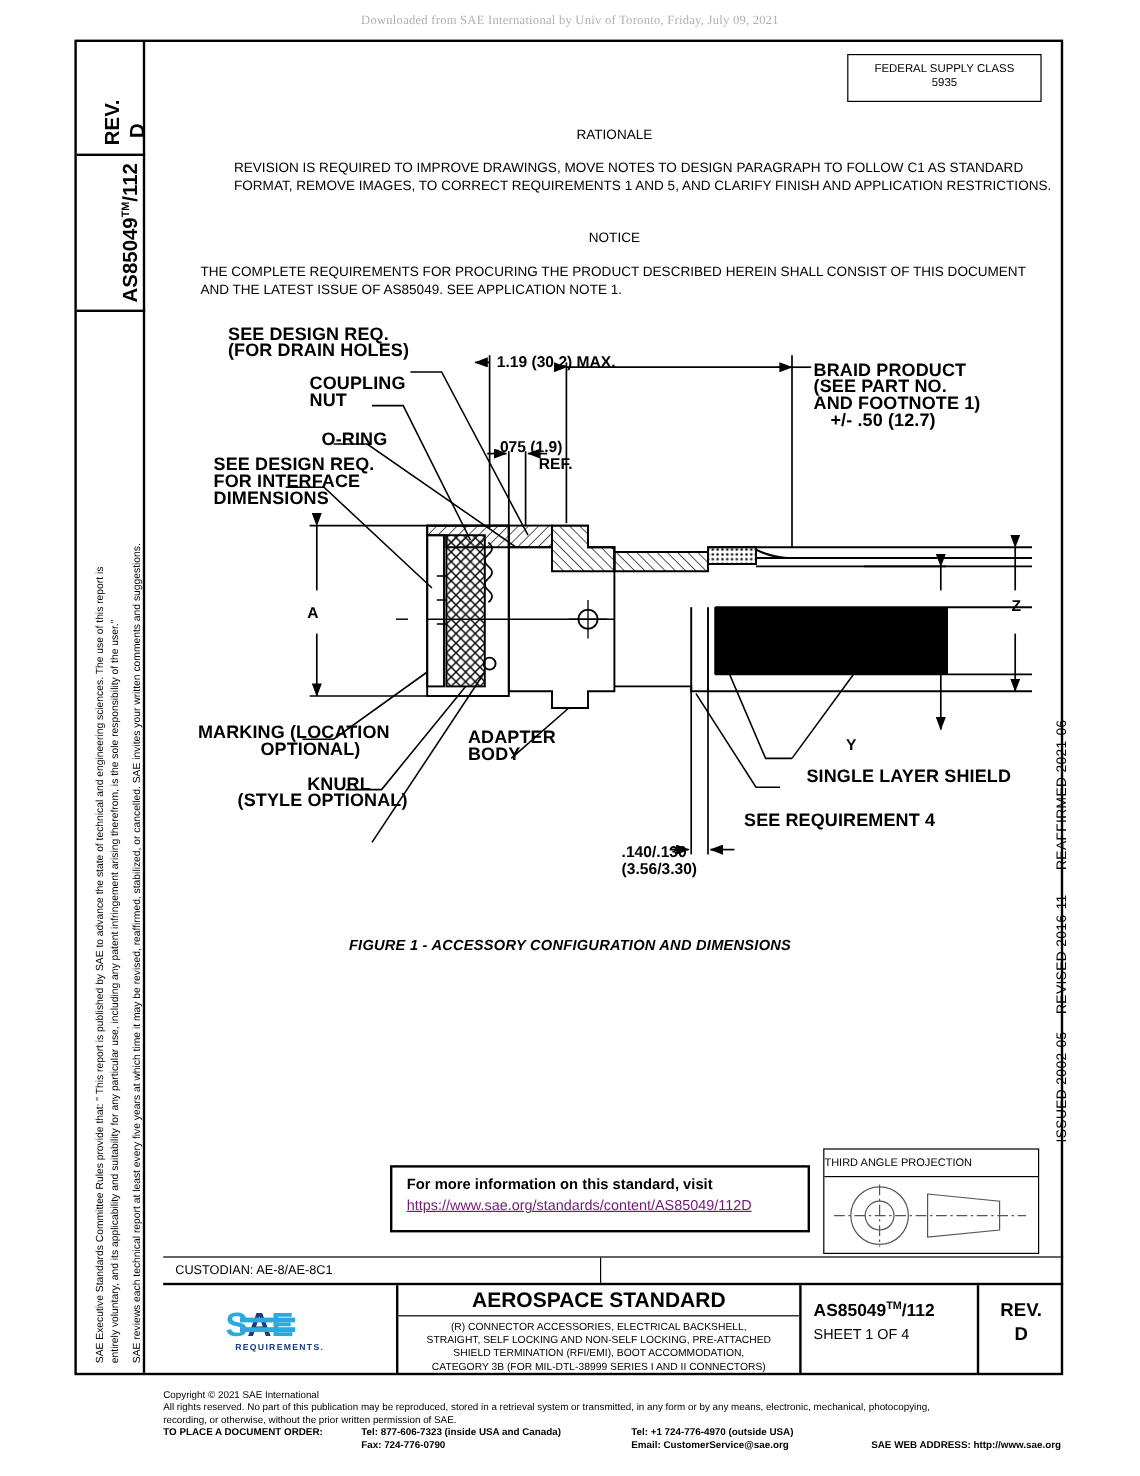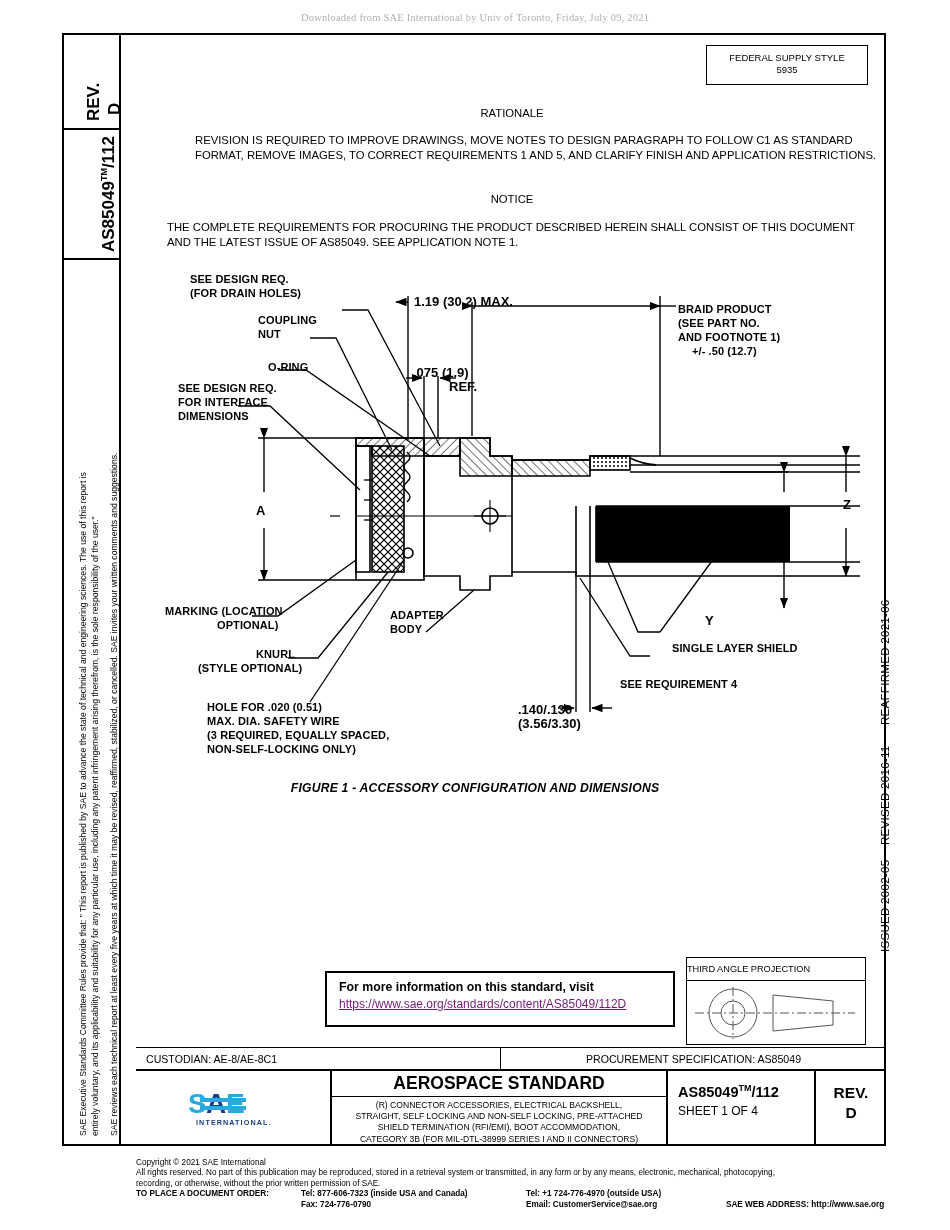--- a/index.html
+++ b/index.html
@@ -50,21 +50,21 @@
   
   .fsc{position:absolute;left:706px;top:45px;width:162px;height:40px;
     border:1px solid #000;box-sizing:border-box;text-align:center;
     font-size:9.5px;line-height:12px;padding-top:6px;}
 
   
   .txtblock{position:absolute;font-size:11.3px;line-height:14.6px;}
   .ctr{text-align:center;}
 
   
-  .lbl{position:absolute;font-weight:bold;font-size:11px;line-height:14px;letter-spacing:.1px;}
+  .lbl{position:absolute;font-weight:bold;font-size:15px;line-height:14px;letter-spacing:.1px;}
   .lbl.c{}
   .dim{position:absolute;font-weight:bold;font-size:13px;line-height:13.5px;}
 
   .figcap{position:absolute;left:0;top:781px;width:950px;text-align:center;
     font-style:italic;font-weight:bold;font-size:12.2px;letter-spacing:.2px;}
 
   
   .infobox{position:absolute;left:325px;top:971px;width:350px;height:56px;
     border:2px solid #000;box-sizing:border-box;padding:7px 0 0 12px;}
   .infobox .l1{font-weight:bold;font-size:12.3px;}
@@ -144,21 +144,21 @@
     <div class="rot" style="left:45px;top:876px;">SAE reviews each technical report at least every five years at which time it may be revised, reaffirmed, stabilized, or cancelled. SAE invites your written comments and suggestions.</div>
   </div>
 
   <div class="datestrip">
     <div class="rot" style="left:17px;top:352px;">ISSUED 2002-05</div>
     <div class="rot" style="left:17px;top:245px;">REVISED 2016-11</div>
     <div class="rot" style="left:17px;top:125px;">REAFFIRMED 2021-06</div>
   </div>
 
   <div class="fsc">
-    <div>FEDERAL SUPPLY STYLE</div>
+    <div>FEDERAL SUPPLY CLASS</div>
     <div>5935</div>
   </div>
 
   <div class="txtblock ctr" style="left:162px;top:106px;width:700px;">RATIONALE</div>
   <div class="txtblock" style="left:167px;top:133px;width:697px;margin-left:28px;">REVISION IS REQUIRED TO IMPROVE DRAWINGS, MOVE NOTES TO DESIGN PARAGRAPH TO FOLLOW C1 AS STANDARD FORMAT, REMOVE IMAGES, TO CORRECT REQUIREMENTS 1 AND 5, AND CLARIFY FINISH AND APPLICATION RESTRICTIONS.</div>
   <div class="txtblock ctr" style="left:162px;top:192px;width:700px;">NOTICE</div>
   <div class="txtblock" style="left:167px;top:220px;width:697px;">THE COMPLETE REQUIREMENTS FOR PROCURING THE PRODUCT DESCRIBED HEREIN SHALL CONSIST OF THIS DOCUMENT AND THE LATEST ISSUE OF AS85049. SEE APPLICATION NOTE 1.</div>
 
   <svg style="position:absolute;left:160px;top:260px;" width="720" height="520" viewBox="0 0 720 520">
     <defs>
@@ -328,26 +328,20 @@
   </div>
 
   <div class="lbl" style="left:165px;top:604px;">
     <span>MARKING (LOCATION</span><br>
     <span style="display:inline-block;padding-left:52px;">OPTIONAL)</span>
   </div>
   <div class="lbl" style="left:198px;top:647px;">
     <span style="display:inline-block;padding-left:58px;">KNURL</span><br>
     <span>(STYLE OPTIONAL)</span>
   </div>
-  <div class="lbl" style="left:207px;top:700px;">
-    <span>HOLE FOR .020 (0.51)</span><br>
-    <span>MAX. DIA. SAFETY WIRE</span><br>
-    <span>(3 REQUIRED, EQUALLY SPACED,</span><br>
-    <span>NON-SELF-LOCKING ONLY)</span>
-  </div>
   <div class="lbl c" style="left:390px;top:608px;width:90px;">
     <span>ADAPTER</span><br><span>BODY</span>
   </div>
   <div class="lbl" style="left:672px;top:641px;">SINGLE LAYER SHIELD</div>
   <div class="lbl" style="left:620px;top:677px;">SEE REQUIREMENT 4</div>
   <div class="lbl" style="left:678px;top:302px;">
     <span>BRAID PRODUCT</span><br>
     <span>(SEE PART NO.</span><br>
     <span>AND FOOTNOTE 1)</span><br>
     <span style="display:inline-block;padding-left:14px;">+/- .50 (12.7)</span>
@@ -383,34 +377,33 @@
         <g stroke-dasharray="9,3,2,3">
           <line x1="8" y1="32" x2="168" y2="32"></line>
           <line x1="46" y1="6" x2="46" y2="58"></line>
         </g>
       </g>
     </svg>
   </div>
 
   <div class="row-cust">
     <div class="cell-cust">CUSTODIAN: AE-8/AE-8C1</div>
-    <div class="cell-proc">PROCUREMENT SPECIFICATION: AS85049</div>
   </div>
 
   <div class="titleblock">
     <div class="tb-logo">
       <div class="saelogo">
         <svg width="96" height="32" viewBox="0 0 96 32">
           <text x="0" y="25" font-family="Liberation Sans, sans-serif" font-size="28" font-weight="bold" fill="#2aa9e0">S</text>
           <text x="18" y="25" font-family="Liberation Sans, sans-serif" font-size="28" font-weight="bold" fill="#1b3c80">A</text>
           <text x="38" y="25" font-family="Liberation Sans, sans-serif" font-size="28" font-weight="bold" fill="#2aa9e0">E</text>
           <rect x="12" y="10" width="46" height="4" fill="#2aa9e0"></rect>
           <rect x="12" y="18" width="46" height="4" fill="#2aa9e0"></rect>
         </svg>
-        <div class="il">INTERNATIONAL.</div>
+        <div class="il">REQUIREMENTS.</div>
       </div>
     </div>
     <div class="tb-mid">
       <div class="t1">AEROSPACE STANDARD</div>
       <div class="t2">
         <div>(R) CONNECTOR ACCESSORIES, ELECTRICAL BACKSHELL,</div>
         <div>STRAIGHT, SELF LOCKING AND NON-SELF LOCKING, PRE-ATTACHED</div>
         <div>SHIELD TERMINATION (RFI/EMI), BOOT ACCOMMODATION,</div>
         <div>CATEGORY 3B (FOR MIL-DTL-38999 SERIES I AND II CONNECTORS)</div>
       </div>

